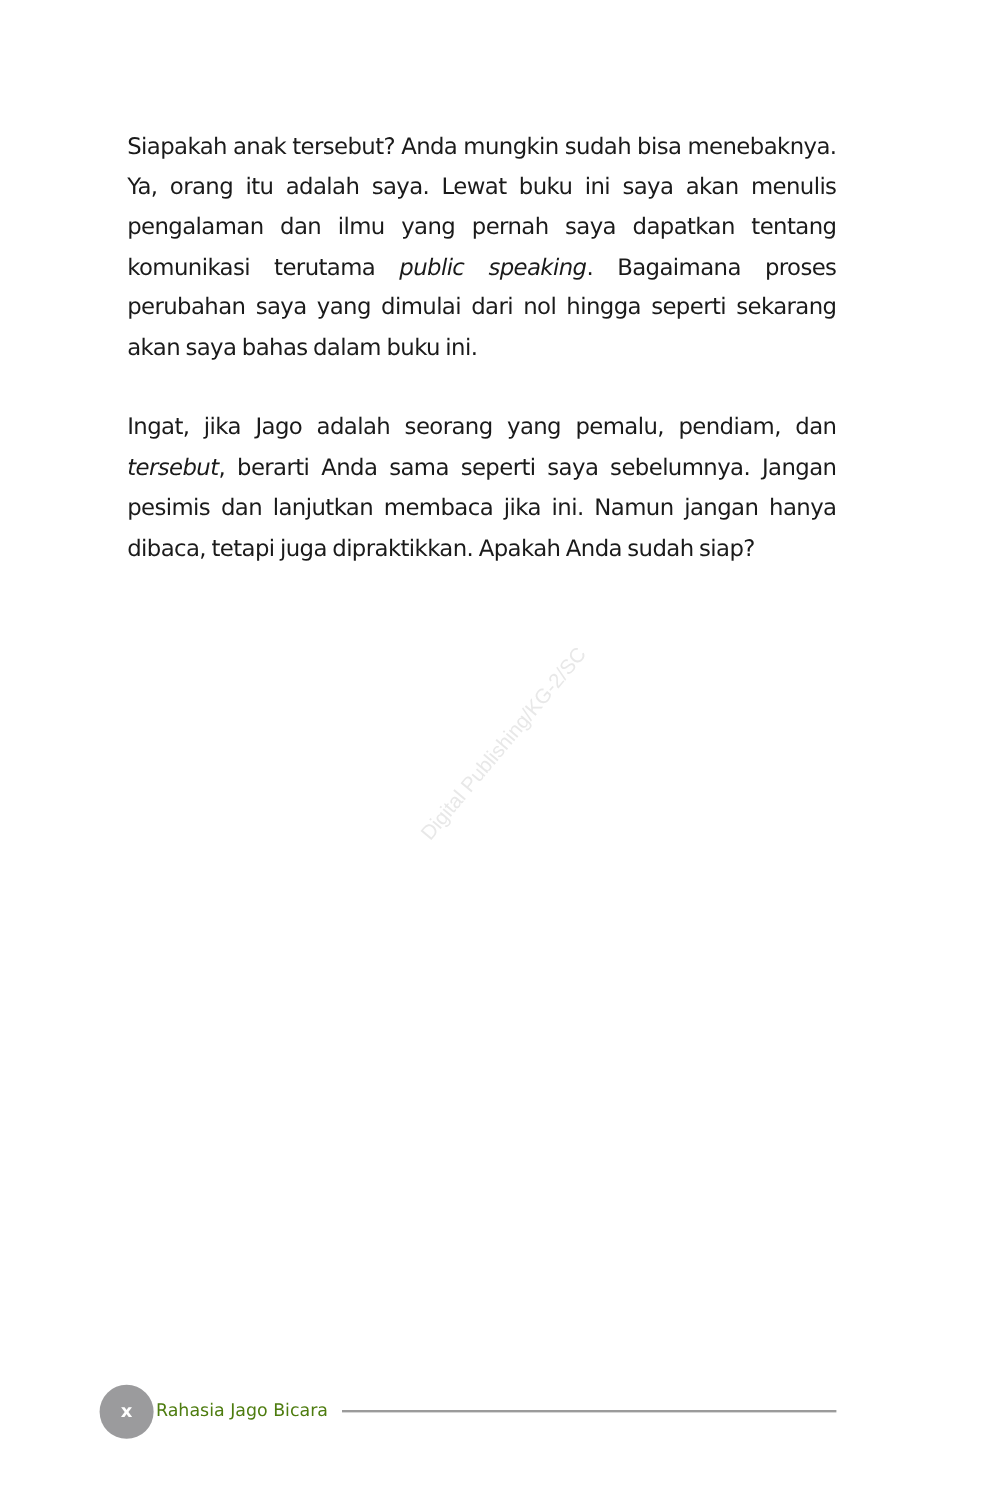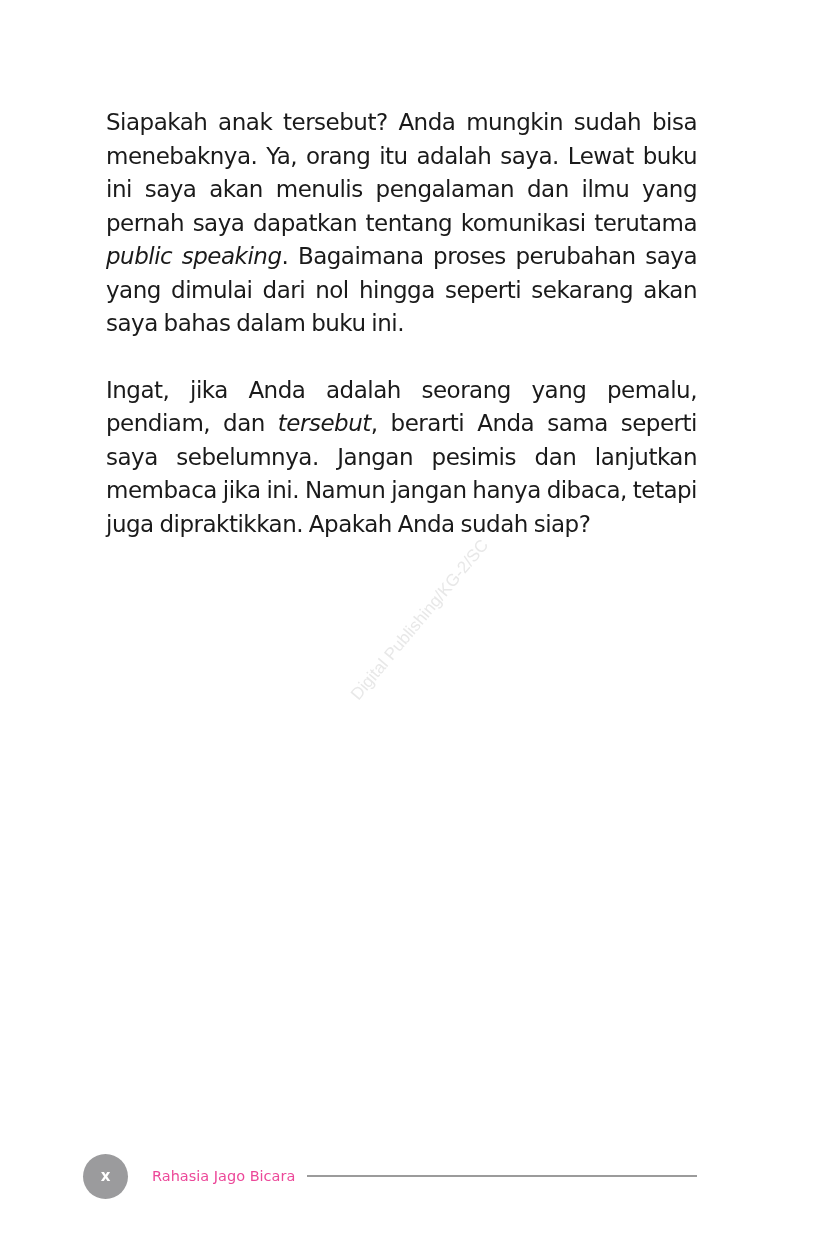--- a/index.html
+++ b/index.html
@@ -4,53 +4,53 @@
   <style>
     html, body { margin: 0; padding: 0; }
     body {
       width: 827px; height: 1240px; background: #ffffff; position: relative; overflow: hidden;
       font-family: "DejaVu Sans", sans-serif; color: #1a1a1a;
     }
     .content {
       position: absolute; left: 106px; top: 106px; width: 591px;
     }
     .para {
-      font-size: 23px; line-height: 33.5px; text-align: justify; margin: 0 0 33px 0;
+      font-size: 19px; line-height: 33.5px; text-align: justify; margin: 0 0 33px 0;
       letter-spacing: -0.5px; word-spacing: -1px;
     }
     .para i { font-style: italic; }
     .watermark {
       position: absolute; left: 290px; top: 610px; width: 260px;
       transform: rotate(-50deg); transform-origin: center;
       font-family: "Liberation Sans", sans-serif; font-size: 17px; color: #e8e8e8;
       white-space: nowrap; text-align: center;
     }
     .footer {
       position: absolute; left: 83px; top: 1154px; width: 614px; height: 44px;
       display: flex; align-items: center;
     }
     .page-circle {
       width: 45px; height: 45px; border-radius: 50%; background: #9b9b9d;
       color: #ffffff; font-family: "DejaVu Sans", sans-serif; font-weight: bold; font-size: 15px;
       display: flex; align-items: center; justify-content: center; flex: 0 0 auto;
     }
     .book-title {
-      margin-left: 24px; font-family: "DejaVu Sans", sans-serif; font-size: 14.5px; color: #ec4899;
+      margin-left: 2px; font-family: "DejaVu Sans", sans-serif; font-size: 14.5px; color: #4d7c0f;
       white-space: nowrap;
     }
     .rule {
       flex: 1 1 auto; height: 2px; background: #9b9b9b; margin-left: 12px;
     }
   </style>
 </head>
 <body>
 
 <div class="content">
   <p class="para"><span>Siapakah anak tersebut? Anda mungkin sudah bisa menebaknya. Ya, orang itu adalah saya. Lewat buku ini saya akan menulis pengalaman dan ilmu yang pernah saya dapatkan tentang komunikasi terutama </span><i>public speaking</i><span>. Bagaimana proses perubahan saya yang dimulai dari nol hingga seperti sekarang akan saya bahas dalam buku ini.</span></p>
-  <p class="para"><span>Ingat, jika Anda adalah seorang yang pemalu, pendiam, dan </span><i>tersebut</i><span>, berarti Anda sama seperti saya sebelumnya. Jangan pesimis dan lanjutkan membaca jika ini. Namun jangan hanya dibaca, tetapi juga dipraktikkan. Apakah Anda sudah siap?</span></p>
+  <p class="para"><span>Ingat, jika Jago adalah seorang yang pemalu, pendiam, dan </span><i>tersebut</i><span>, berarti Anda sama seperti saya sebelumnya. Jangan pesimis dan lanjutkan membaca jika ini. Namun jangan hanya dibaca, tetapi juga dipraktikkan. Apakah Anda sudah siap?</span></p>
 </div>
 
 <div class="watermark">Digital Publishing/KG-2/SC</div>
 
 <div class="footer">
   <div class="page-circle">x</div>
   <span class="book-title">Rahasia Jago Bicara</span>
   <div class="rule"></div>
 </div>
 

